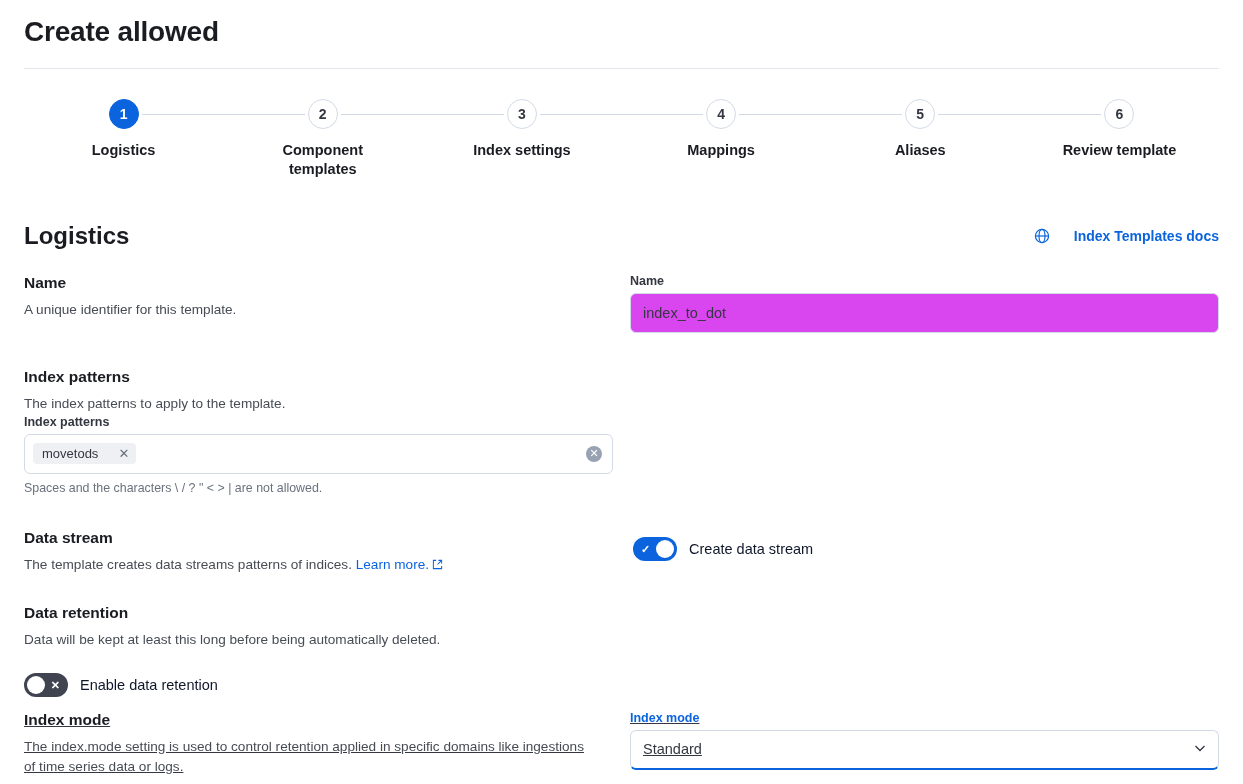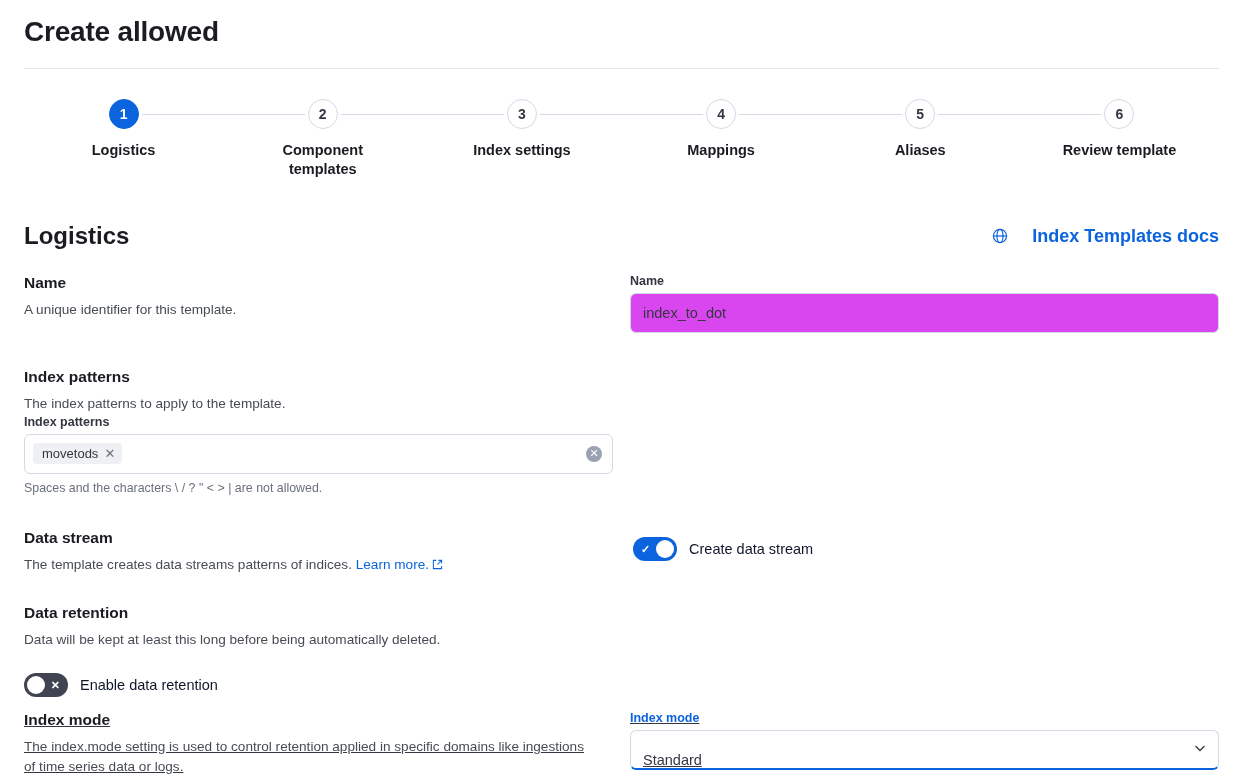--- a/index.html
+++ b/index.html
@@ -95,21 +95,21 @@
   .section-title {
     font-size: 24px;
     font-weight: 700;
     color: #1a1c21;
   }
   .docs-link {
     display: flex;
     align-items: center;
     gap: 24px;
     color: #0b64dd;
-    font-size: 18px;
+    font-size: 14px;
     font-weight: 600;
     cursor: pointer;
   }
   .docs-link svg { display: block; }
 
   
   .form {
     margin-top: 24px;
   }
   .row {
@@ -168,21 +168,21 @@
     border-radius: 6px;
     background: #ffffff;
     display: flex;
     align-items: center;
     padding: 0 34px 0 8px;
     position: relative;
   }
   .pill {
     display: inline-flex;
     align-items: center;
-    gap: 6px;
+    gap: 20px;
     background: #eef0f3;
     border-radius: 4px;
     padding: 3px 7px 3px 9px;
     font-size: 13px;
     color: #343741;
   }
   .pill-x {
     font-size: 13px;
     color: #6a717d;
     cursor: pointer;
@@ -256,21 +256,21 @@
     width: 589px;
   }
   .select-box {
     width: 589px;
     height: 40px;
     border: 1px solid #d3dae6;
     border-bottom: 2px solid #0b64dd;
     border-radius: 6px;
     background: #ffffff;
     display: flex;
-    align-items: flex-end;
+    align-items: center;
     padding: 0 34px 0 12px;
     font-size: 14.5px;
     color: #343741;
     cursor: pointer;
   }
   .select-caret {
     position: absolute;
     right: 12px;
     top: 50%;
     transform: translateY(-50%);

